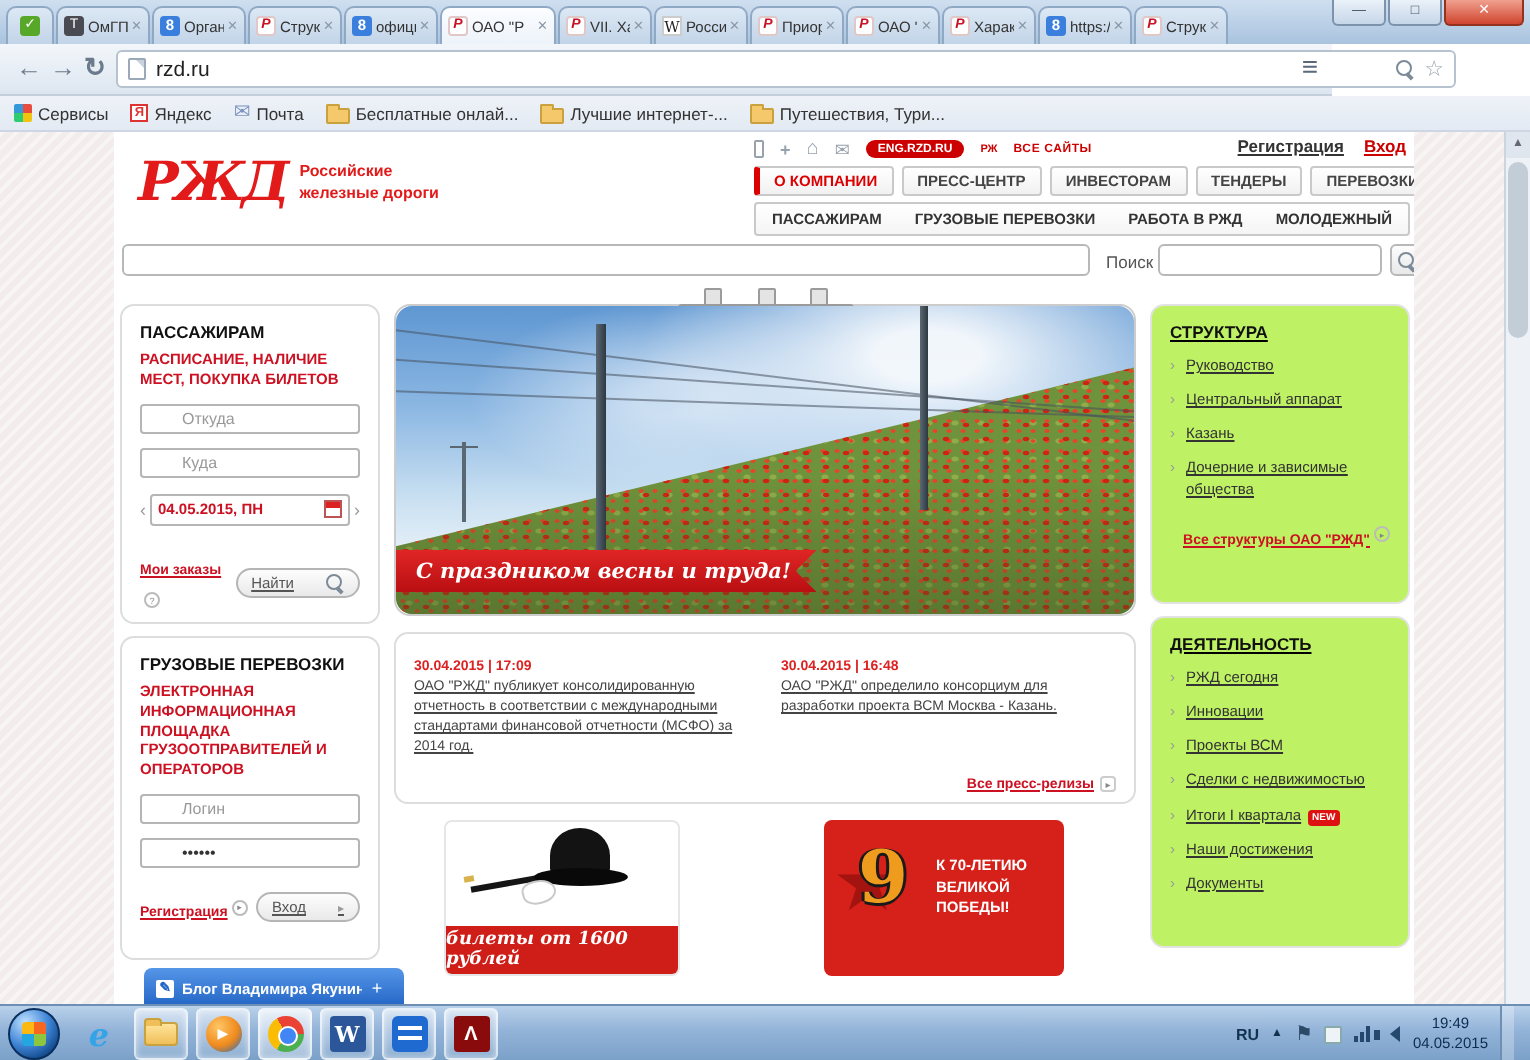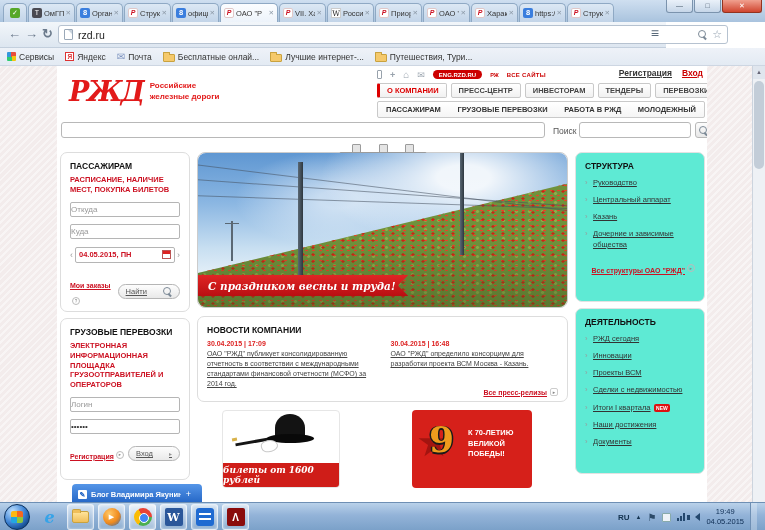--- a/index.html
+++ b/index.html
@@ -104,24 +104,24 @@
   #bigsearch { position:absolute; left:0; top:0; width:484px; height:16px; border:1px solid #b8b8b8; border-radius:3px;
     font-size:9px; padding:0 4px; }
   #searchlabel { position:absolute; left:492px; top:4px; font-size:8.5px; color:#555; }
   #smallsearch { position:absolute; left:518px; top:0; width:112px; height:16px; border:1px solid #b8b8b8;
     border-radius:3px; font-size:9px; padding:0 4px; }
   #searchbtn { position:absolute; left:634px; top:0; width:16px; height:16px; border:1px solid #b8b8b8; border-radius:3px;
     background:linear-gradient(#fdfdfd,#e8e8e8); display:flex; align-items:center; justify-content:center; }
 
   
   .box { position:absolute; background:#fff; border:1px solid #ddd; border-radius:7px; padding:8px 9px; }
-  .graybox { background:#5eead4; border-color:#e2e2e2; }
+  .graybox { background:#bef264; border-color:#e2e2e2;text-decoration:underline; }
   .btitle { font-size:8.5px; font-weight:bold; color:#111; }
   .redsub { font-size:7.5px; font-weight:bold; color:#cc1122; line-height:1.3; margin-top:4px; }
-  .finput { width:100%; height:15px; font-size:8px; padding:0 0; border:1px solid #b5b5b5; border-radius:2px; color:#333; margin-top:7px; }
+  .finput { width:100%; height:15px; font-size:8px; padding:0 20px; border:1px solid #b5b5b5; border-radius:2px; color:#333; margin-top:7px; }
   .finput::placeholder { color:#999; }
 
   
   #pbox { left:3px; top:86px; width:130px; height:160px; }
   .daterow { display:flex; align-items:center; gap:2px; margin-top:8px; }
   .chev { color:#999; font-size:9px; }
   .datebox { flex:1; border:1px solid #b5b5b5; border-radius:2px; height:16px; display:flex; align-items:center;
     justify-content:space-between; padding:0 3px; color:#cc1122; font-weight:bold; font-size:7.5px; }
   .cal { width:9px; height:9px; border:1px solid #b55; background:#fff; position:relative; }
   .cal::before { content:""; position:absolute; left:0; right:0; top:0; height:2.5px; background:#d22; }
@@ -486,21 +486,20 @@
           <div class="wire w2"></div>
           <div class="wire w3"></div>
           <div class="pole pole1"></div>
           <div class="pole pole2"></div>
           <div class="mast"></div>
           <div class="ribbon">С праздником весны и труда!</div>
         </div>
       </div>
 
       <div class="box" id="news">
-        <div class="btitle">НОВОСТИ КОМПАНИИ</div>
         <div class="news-grid">
           <div class="news-item">
             <div class="ndate">30.04.2015 | 17:09</div>
             <div class="ntext">ОАО "РЖД" публикует консолидированную отчетность в соответствии с международными стандартами финансовой отчетности (МСФО) за 2014 год.</div>
           </div>
           <div class="news-item">
             <div class="ndate">30.04.2015 | 16:48</div>
             <div class="ntext">ОАО "РЖД" определило консорциум для разработки проекта ВСМ Москва - Казань.</div>
           </div>
         </div>

